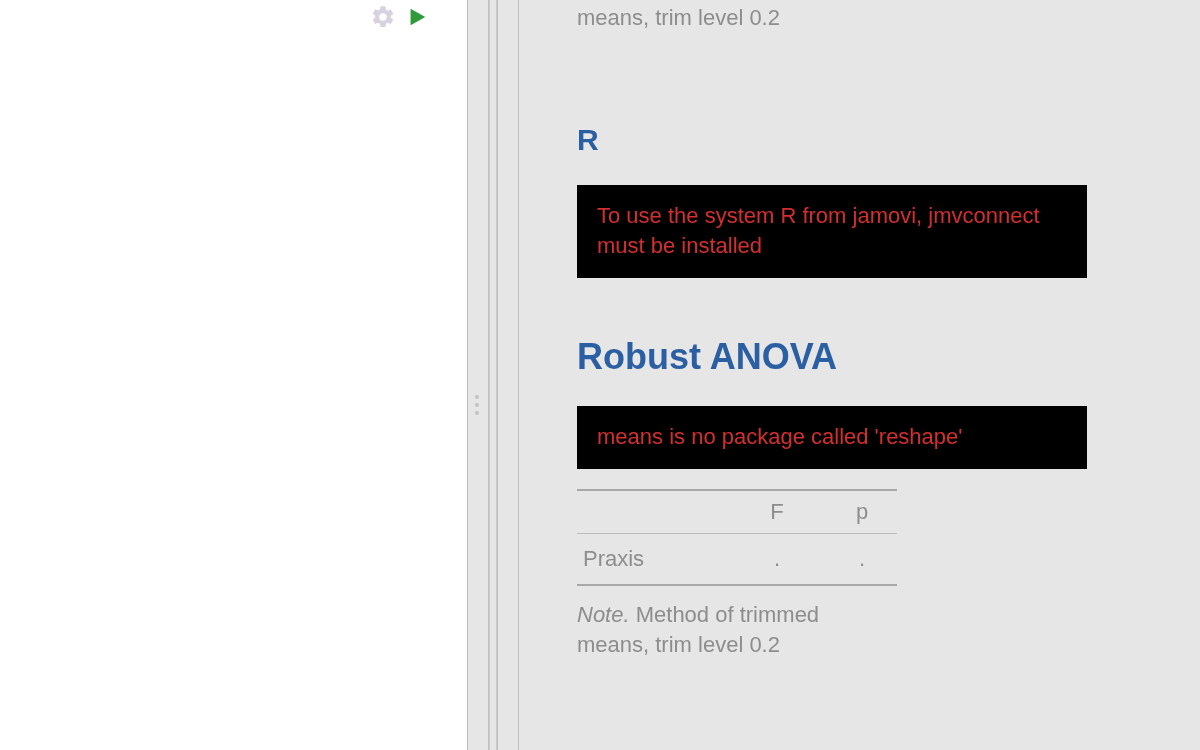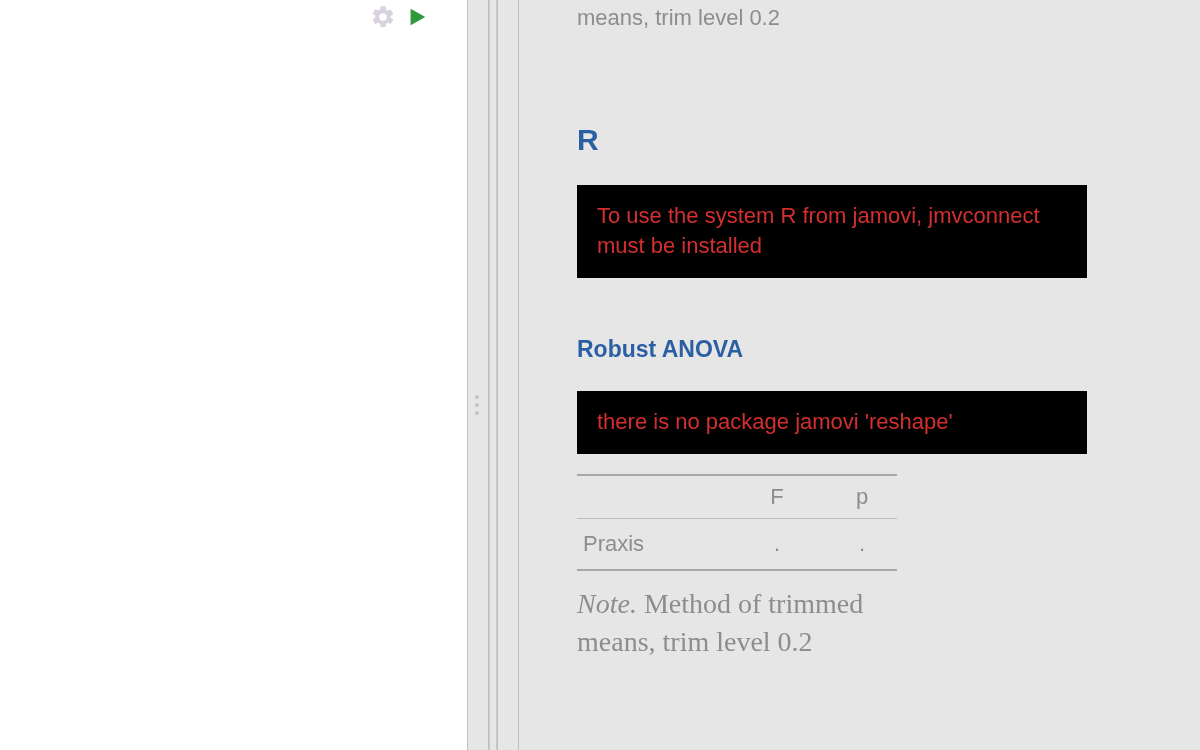--- a/index.html
+++ b/index.html
@@ -79,21 +79,21 @@
   }
 
   .section-title {
     color: #2b5fa3;
     font-weight: 700;
     font-size: 30px;
     margin-top: 90px;
     margin-bottom: 28px;
   }
   .section-title.big {
-    font-size: 23px;
+    font-size: 36px;
     margin-top: 58px;
   }
   .section-title.partial {
     margin-top: 90px;
     margin-bottom: 0;
     height: 20px;
     overflow: hidden;
   }
 
   .error-box {
@@ -121,25 +121,24 @@
     display: flex;
     padding: 12px 0;
     border-bottom: 2px solid #a8a8a8;
   }
   .col-a { width: 150px; padding-left: 6px; }
   .col-b { width: 100px; text-align: center; }
   .col-c { width: 70px; text-align: center; }
 
   .table-note {
     color: #8d8d8d;
-    font-size: 28px;
+    font-size: 22px;
     width: 300px;
     line-height: 1.35;
     margin-top: 14px;
-    font-family: Liberation Serif, serif;
   }
   .table-note .note-em { font-style: italic; }
 </style>
 </head>
 <body>
 
 <div class="left-pane">
   <div class="toolbar">
     <span class="gear-icon">
       <svg width="26" height="26" viewBox="0 0 24 24">
@@ -166,21 +165,21 @@
 </div>
 
 <div class="results-pane">
 
   <div class="note-frag">means, trim level 0.2</div>
 
   <h2 class="section-title">R</h2>
   <div class="error-box">To use the system R from jamovi, jmvconnect must be installed</div>
 
   <h2 class="section-title big">Robust ANOVA</h2>
-  <div class="error-box">there is no package jamovi 'reshape'</div>
+  <div class="error-box">means is no package called 'reshape'</div>
 
   <div class="anova-table">
     <div class="hdr">
       <div class="col-a"></div>
       <div class="col-b">F</div>
       <div class="col-c">p</div>
     </div>
     <div class="row">
       <div class="col-a">Praxis</div>
       <div class="col-b">.</div>

